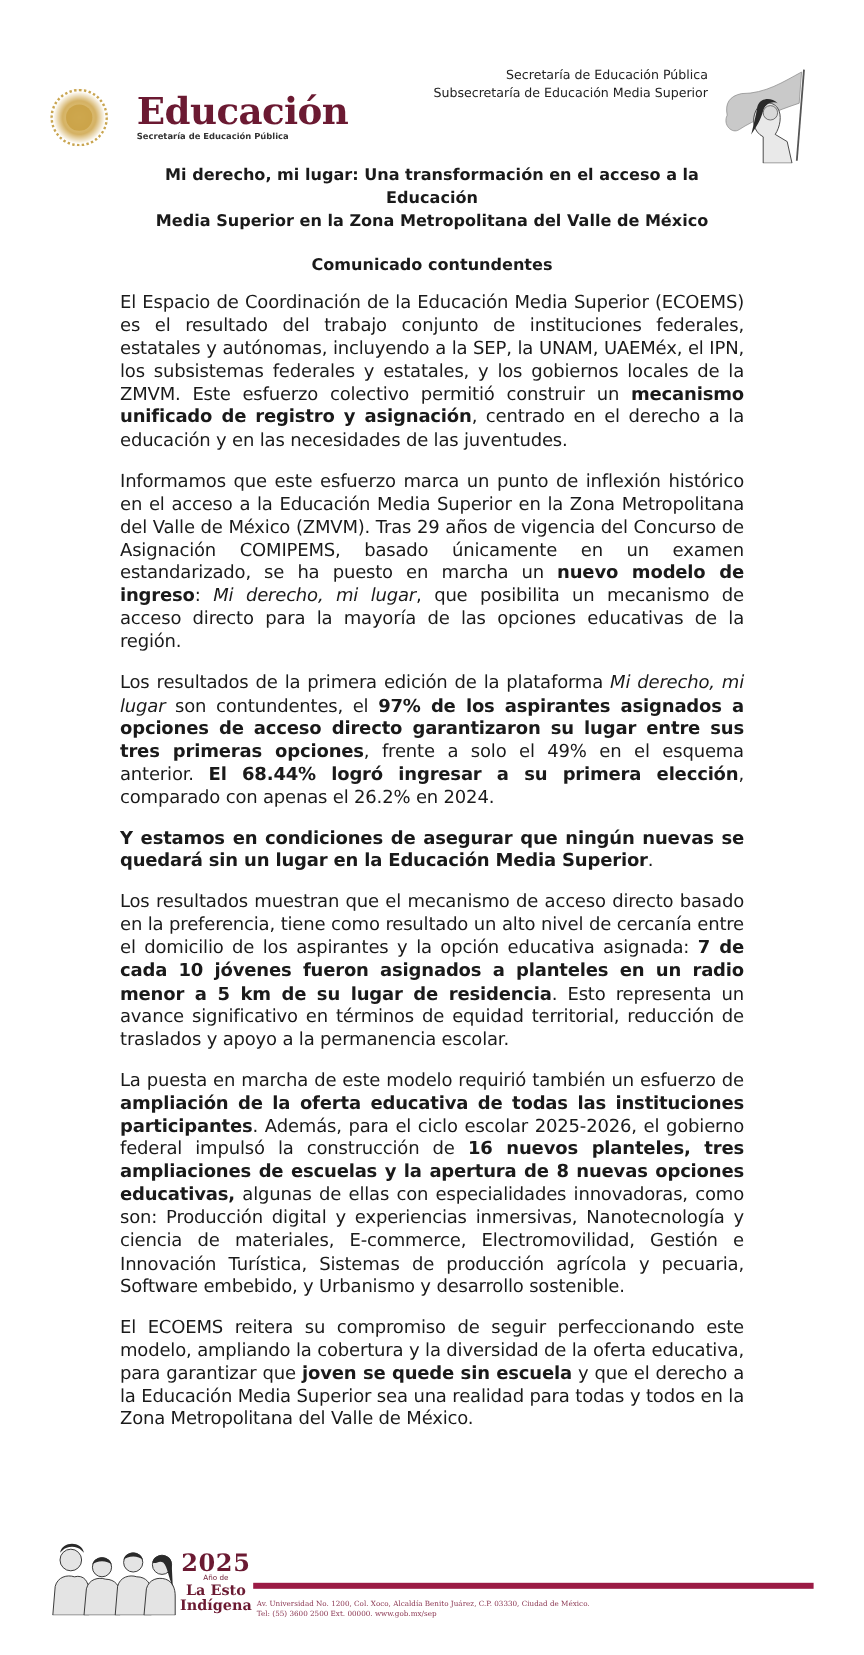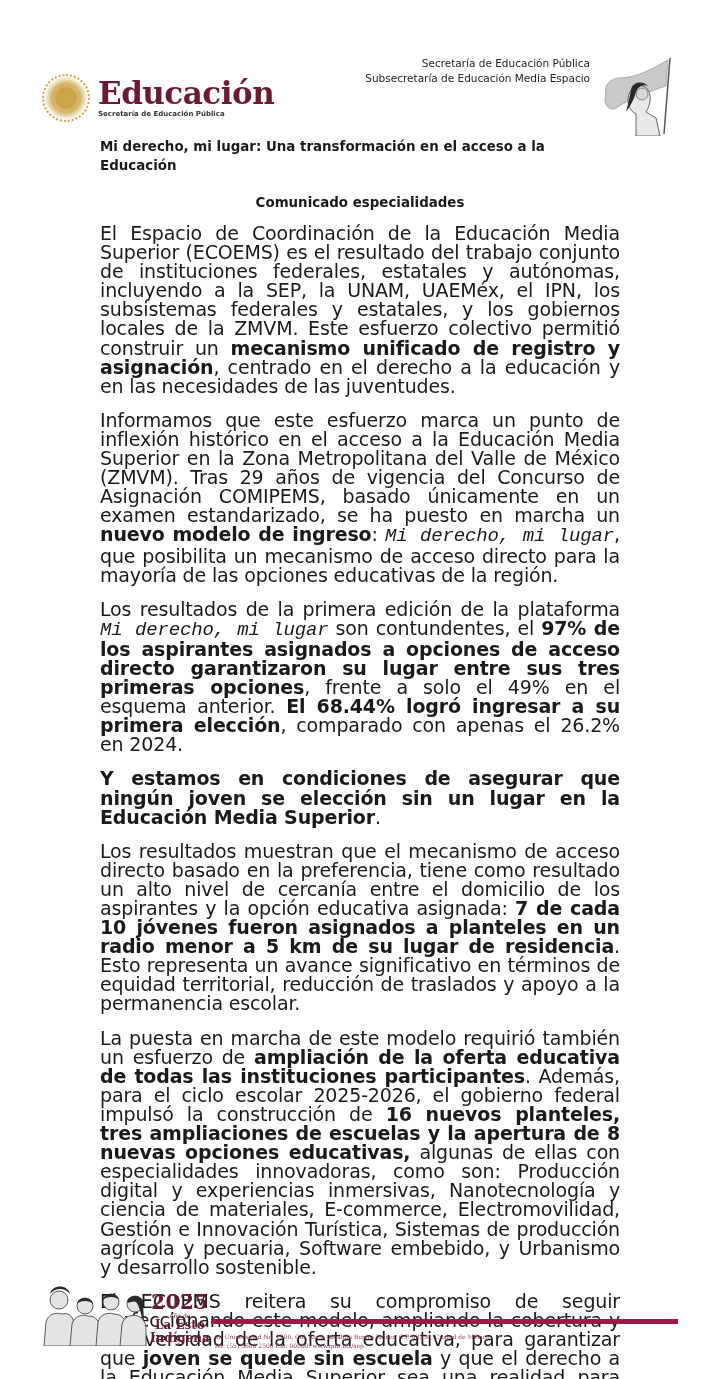--- a/index.html
+++ b/index.html
@@ -2,33 +2,33 @@
 <html><head>
 <meta charset="utf-8">
 <style>
   html, body { margin: 0; padding: 0; background: #ffffff; }
   body { width: 720px; height: 1379px; position: relative; overflow: hidden; font-family: "DejaVu Sans", sans-serif; color: #1a1a1a; }
 
   .header { position: absolute; left: 0; top: 0; width: 720px; height: 140px; }
   .logo { position: absolute; left: 42px; top: 74px; display: flex; align-items: center; }
   .seal { width: 48px; height: 48px; border-radius: 50%; border: 2px dotted #c9a550; box-sizing: border-box; display: flex; align-items: center; justify-content: center; background: radial-gradient(circle, #e8cf8a 0%, #d4b163 45%, #fff 70%); }
   .seal-inner { width: 22px; height: 22px; border-radius: 50%; background: #c9a043; opacity: 0.85; }
-  .logo-text { margin-left: 8px; }
+  .logo-text { margin-left: 24px; }
   .logo-word { font-family: "DejaVu Serif", serif; font-weight: bold; color: #6b1a32; font-size: 31px; line-height: 30px; letter-spacing: -0.5px; }
   .logo-sub { font-family: "DejaVu Sans", sans-serif; font-weight: bold; font-size: 7px; color: #333; margin-top: 2px; }
 
   .header-right { position: absolute; right: 130px; top: 56px; text-align: right; font-size: 10.5px; line-height: 15px; color: #222; }
   .figure { position: absolute; left: 598px; top: 56px; width: 80px; height: 80px; }
 
   .content { position: absolute; left: 100px; top: 137px; width: 520px; }
-  .title { text-align: left; font-weight: bold; font-size: 13.4px; line-height: 19px; margin: 0; }
+  .title { text-align: center; font-weight: bold; font-size: 13.4px; line-height: 19px; margin: 0; }
   .subtitle { text-align: center; font-weight: bold; font-size: 13.4px; line-height: 19px; margin: 18px 0 12px 0; }
-  p.body { font-size: 19px; line-height: 19.1px; text-align: justify; margin: 0 0 15px 0; letter-spacing: -0.15px; }
+  p.body { font-size: 15px; line-height: 19.1px; text-align: justify; margin: 0 0 15px 0; letter-spacing: -0.15px; }
   p.body b { font-weight: bold; }
-  p.body i { font-style: italic; font-family: Liberation Mono, monospace; }
+  p.body i { font-style: italic; }
 
   .footer { position: absolute; left: 0; top: 1270px; width: 704px; height: 109px; }
   .women { position: absolute; left: 40px; top: 8px; width: 108px; height: 68px; }
   .year-block { position: absolute; left: 150px; top: 22px; color: #6b1a32; font-family: "DejaVu Serif", serif; font-weight: bold; text-align: center; }
   .year { font-size: 20px; line-height: 20px; letter-spacing: 0.5px; }
   .year-sub { font-family: "DejaVu Sans", sans-serif; font-size: 6px; font-weight: normal; line-height: 7px; }
   .year-line { font-size: 12px; line-height: 13px; }
   .bar { position: absolute; left: 211px; top: 49px; width: 467px; height: 5px; background: #9b1b45; }
   .address { position: absolute; left: 214px; top: 62px; font-family: "DejaVu Serif", serif; font-size: 6px; line-height: 9px; color: #8a3550; }
 </style>
@@ -40,41 +40,42 @@
     <div class="seal">
         <div class="seal-inner"></div>
       </div>
     <div class="logo-text">
       <div class="logo-word">Educación</div>
       <div class="logo-sub">Secretaría de Educación Pública</div>
     </div>
   </div>
   <div class="header-right">
     <div>Secretaría de Educación Pública</div>
-    <div>Subsecretaría de Educación Media Espacio</div>
+    <div>Subsecretaría de Educación Media Superior</div>
   </div>
   <svg class="figure" viewBox="0 0 80 80">
     <line x1="72" y1="2" x2="66" y2="78" stroke="#555" stroke-width="1.5"></line>
     <path d="M70 4 C55 12 40 22 20 22 C10 24 6 30 8 40 C4 48 12 56 18 52 C30 44 50 36 68 30 Z" fill="#c9c9c9" stroke="#888" stroke-width="0.6"></path>
     <path d="M38 80 L38 58 C30 54 28 44 32 36 C36 28 46 28 50 34 C54 40 52 50 48 56 L58 62 L62 80 Z" fill="#e9e9e9" stroke="#444" stroke-width="0.8"></path>
     <path d="M33 34 C34 26 44 24 50 30 C46 28 40 30 38 36 C36 44 32 50 28 56 C30 48 32 40 33 34 Z" fill="#2a2a2a"></path>
     <circle cx="44" cy="38" r="6" fill="#d8d8d8" stroke="#444" stroke-width="0.6"></circle>
   </svg>
 </div>
 
 <div class="content">
   <h1 class="title">
     <span>Mi derecho, mi lugar: Una transformación en el acceso a la Educación</span><br>
+    <span>Media Superior en la Zona Metropolitana del Valle de México</span>
   </h1>
-  <h2 class="subtitle">Comunicado especialidades</h2>
+  <h2 class="subtitle">Comunicado contundentes</h2>
   <div id="paragraphs">
       <p class="body"><span>El Espacio de Coordinación de la Educación Media Superior (ECOEMS) es el resultado del trabajo conjunto de instituciones federales, estatales y autónomas, incluyendo a la SEP, la UNAM, UAEMéx, el IPN, los subsistemas federales y estatales, y los gobiernos locales de la ZMVM. Este esfuerzo colectivo permitió construir un </span><b>mecanismo unificado de registro y asignación</b><span>, centrado en el derecho a la educación y en las necesidades de las juventudes.</span></p>
       <p class="body"><span>Informamos que este esfuerzo marca un punto de inflexión histórico en el acceso a la Educación Media Superior en la Zona Metropolitana del Valle de México (ZMVM). Tras 29 años de vigencia del Concurso de Asignación COMIPEMS, basado únicamente en un examen estandarizado, se ha puesto en marcha un </span><b>nuevo modelo de ingreso</b><span>: </span><i>Mi derecho, mi lugar</i><span>, que posibilita un mecanismo de acceso directo para la mayoría de las opciones educativas de la región.</span></p>
       <p class="body"><span>Los resultados de la primera edición de la plataforma </span><i>Mi derecho, mi lugar</i><span> son contundentes, el </span><b>97% de los aspirantes asignados a opciones de acceso directo garantizaron su lugar entre sus tres primeras opciones</b><span>, frente a solo el 49% en el esquema anterior. </span><b>El 68.44% logró ingresar a su primera elección</b><span>, comparado con apenas el 26.2% en 2024.</span></p>
-      <p class="body"><b>Y estamos en condiciones de asegurar que ningún joven se elección sin un lugar en la Educación Media Superior</b><span>.</span></p>
+      <p class="body"><b>Y estamos en condiciones de asegurar que ningún nuevas se quedará sin un lugar en la Educación Media Superior</b><span>.</span></p>
       <p class="body"><span>Los resultados muestran que el mecanismo de acceso directo basado en la preferencia, tiene como resultado un alto nivel de cercanía entre el domicilio de los aspirantes y la opción educativa asignada: </span><b>7 de cada 10 jóvenes fueron asignados a planteles en un radio menor a 5 km de su lugar de residencia</b><span>. Esto representa un avance significativo en términos de equidad territorial, reducción de traslados y apoyo a la permanencia escolar.</span></p>
       <p class="body"><span>La puesta en marcha de este modelo requirió también un esfuerzo de </span><b>ampliación de la oferta educativa de todas las instituciones participantes</b><span>. Además, para el ciclo escolar 2025-2026, el gobierno federal impulsó la construcción de </span><b>16 nuevos planteles, tres ampliaciones de escuelas y la apertura de 8 nuevas opciones educativas,</b><span> algunas de ellas con especialidades innovadoras, como son: Producción digital y experiencias inmersivas, Nanotecnología y ciencia de materiales, E-commerce, Electromovilidad, Gestión e Innovación Turística, Sistemas de producción agrícola y pecuaria, Software embebido, y Urbanismo y desarrollo sostenible.</span></p>
       <p class="body"><span>El ECOEMS reitera su compromiso de seguir perfeccionando este modelo, ampliando la cobertura y la diversidad de la oferta educativa, para garantizar que </span><b>joven se quede sin escuela</b><span> y que el derecho a la Educación Media Superior sea una realidad para todas y todos en la Zona Metropolitana del Valle de México.</span></p>
     </div>
 </div>
 
 <div class="footer">
   <svg class="women" viewBox="0 0 108 68">
     <g fill="#e4e4e4" stroke="#333" stroke-width="0.8">
       <path d="M4 68 L6 44 C8 36 16 34 22 36 C30 34 34 40 34 48 L34 68 Z"></path>

